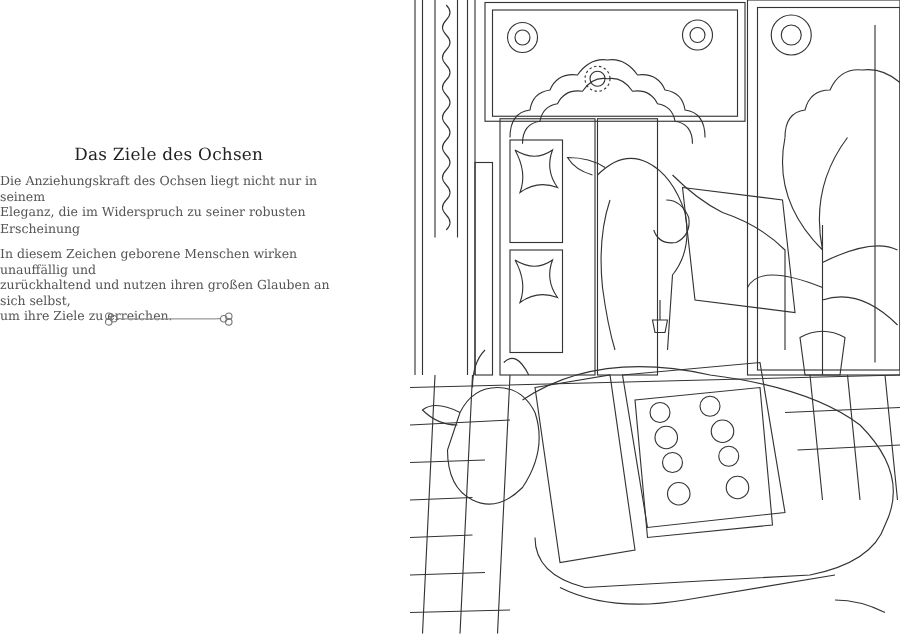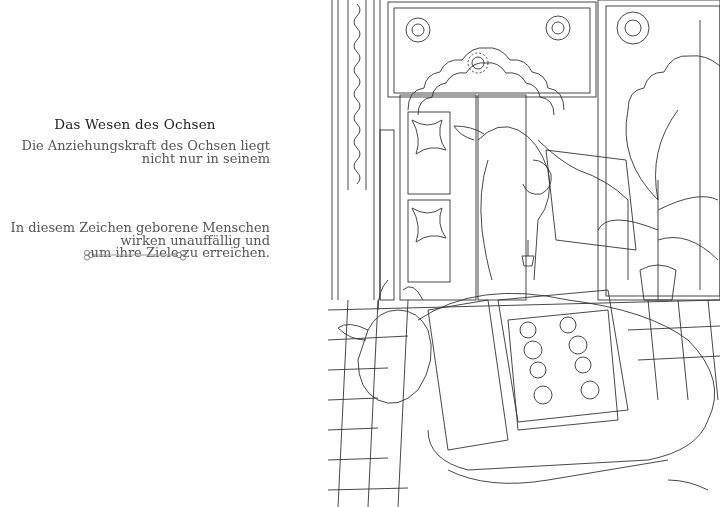--- a/index.html
+++ b/index.html
@@ -13,42 +13,44 @@
     position: absolute; left: 0; top: 0; width: 330px; height: 507px;
     background: #ffffff;
   }
   .title {
     position: absolute; left: 0; width: 270px; top: 116px;
     text-align: center; font-size: 13.5px; color: #222;
     font-family: "DejaVu Serif", serif; letter-spacing: 0.2px;
   }
   .para {
     position: absolute; left: 0; width: 270px;
-    text-align: right; font-size: 13px; line-height: 12.6px; color: #555;
+    text-align: left; font-size: 10px; line-height: 12.6px; color: #555;
     font-family: "DejaVu Serif", serif;
   }
   .p1 { top: 140px; }
-  .p2 { top: 198px; margin-top: 24px; }
+  .p2 { top: 198px; }
   .divider { position: absolute; left: 83px; top: 247px; width: 104px; height: 14px; }
   .illustration { position: absolute; left: 328px; top: 0; width: 392px; height: 507px; }
   .illustration svg { width: 100%; height: 100%; display: block; }
 </style>
 </head>
 <body>
 
 <div class="spread">
   <div class="text-page">
-    <div class="title">Das Wesen des Ochsen</div>
+    <div class="title">Das Ziele des Ochsen</div>
 
     <div class="para p1">
       <div>Die Anziehungskraft des Ochsen liegt nicht nur in seinem</div>
+      <div>Eleganz, die im Widerspruch zu seiner robusten Erscheinung</div>
     </div>
 
     <div class="para p2">
       <div>In diesem Zeichen geborene Menschen wirken unauffällig und</div>
+      <div>zurückhaltend und nutzen ihren großen Glauben an sich selbst,</div>
       <div>um ihre Ziele zu erreichen.</div>
     </div>
 
     <div class="divider">
       <svg viewBox="0 0 104 14" width="104" height="14">
         <g fill="none" stroke="#777" stroke-width="0.9">
           <circle cx="4" cy="5" r="2.6"></circle>
             <circle cx="4" cy="9.5" r="2.6"></circle>
             <circle cx="8" cy="7" r="2.6"></circle>
           <path d="M10.5 7 L14 7"></path>

